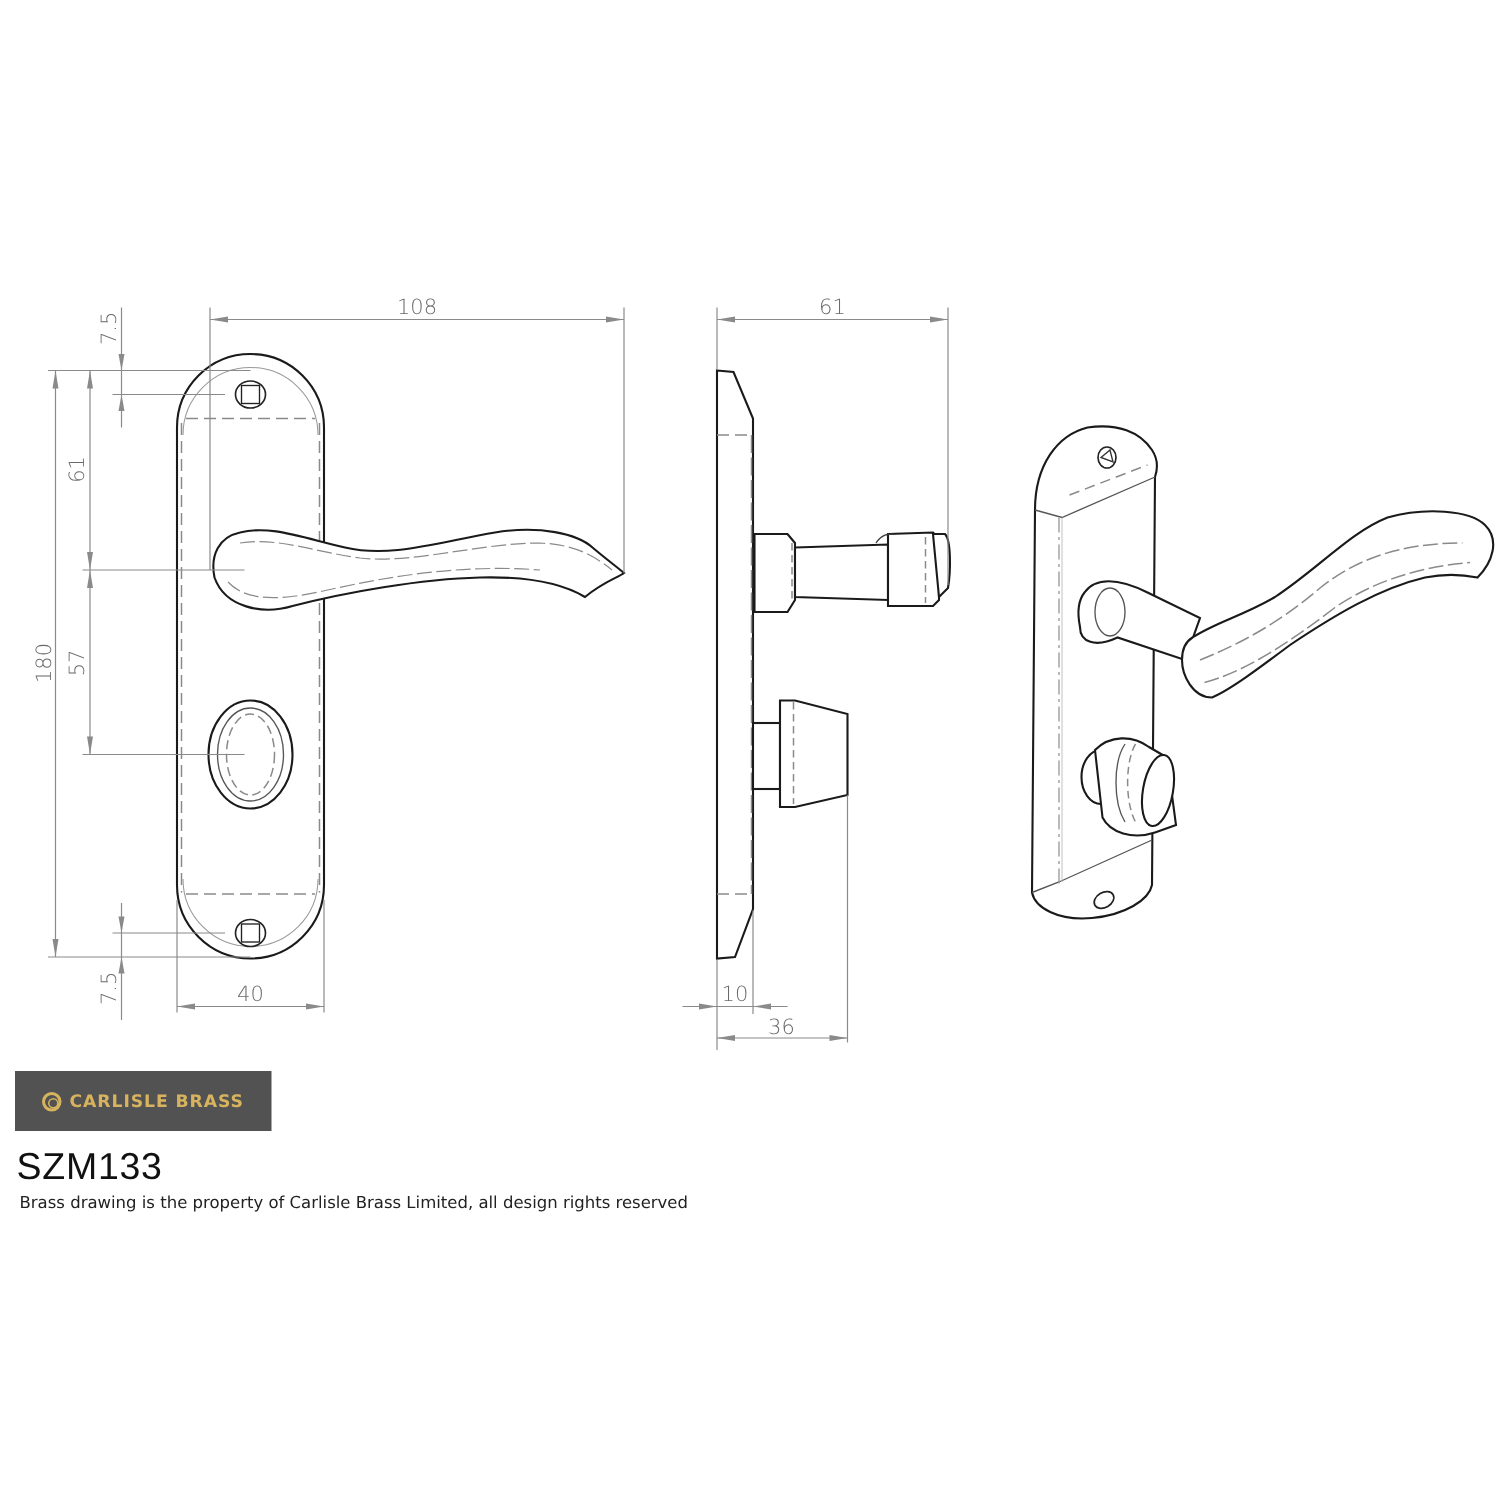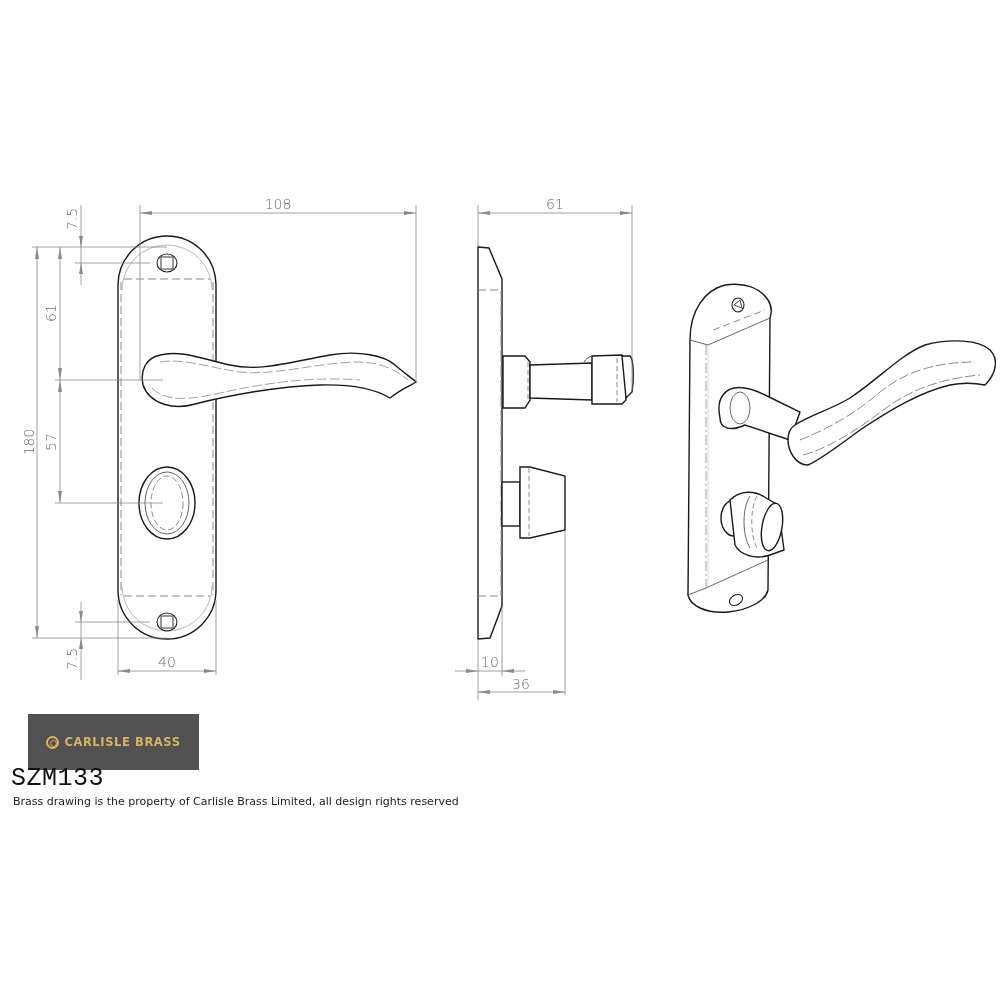--- a/index.html
+++ b/index.html
@@ -5,25 +5,25 @@
     html, body { margin: 0; padding: 0; background: #ffffff; }
     body { width: 1000px; height: 1000px; position: relative; overflow: hidden; font-family: "DejaVu Sans", sans-serif; }
     #drawing { position: absolute; left: 0; top: 0; width: 1000px; height: 1000px; }
     .dim-text { font-family: "DejaVu Sans", sans-serif; font-size: 14px; fill: #6a6a6a; font-weight: 300; }
     .dimline { stroke: #8a8a8a; stroke-width: 0.8; fill: none; }
     .outline { stroke: #1a1a1a; stroke-width: 1.4; fill: #ffffff; }
     .thin { stroke: #3a3a3a; stroke-width: 0.9; fill: none; }
     .hidden { stroke: #8a8a8a; stroke-width: 1; fill: none; stroke-dasharray: 8 4; }
     .center { stroke: #9a9a9a; stroke-width: 0.9; fill: none; stroke-dasharray: 10 3 2 3; }
     .arrow { fill: #8a8a8a; }
-    #logo-box { position: absolute; left: 28px; top: 714px; width: 171px; height: 56px; background: #525252; display: flex; align-items: center; justify-content: center; }
+    #logo-box { position: absolute; left: 10px; top: 714px; width: 171px; height: 40px; background: #525252; display: flex; align-items: center; justify-content: center; }
     #logo-mark { width: 13px; height: 13px; border: 2px solid #d7b35f; border-radius: 50%; box-sizing: border-box; position: relative; margin-right: 5px; }
     #logo-mark::after { content: ""; position: absolute; left: 2px; top: 2px; width: 5px; height: 5px; border: 1.5px solid #d7b35f; border-radius: 50%; }
     #logo-text { color: #d7b35f; font-family: "DejaVu Sans", sans-serif; font-weight: bold; font-size: 11.5px; letter-spacing: 0.6px; }
-    #part-number { position: absolute; left: 11px; top: 764px; font-family: Liberation Mono, monospace; font-size: 25px; font-weight: 300; color: #111; letter-spacing: 0.5px; }
+    #part-number { position: absolute; left: 11px; top: 764px; font-family: Liberation Sans, sans-serif; font-size: 25px; font-weight: 300; color: #111; letter-spacing: 0.5px; }
     #copyright { position: absolute; left: 13px; top: 795px; font-family: "DejaVu Sans", sans-serif; font-size: 11px; color: #222; }
   </style>
 </head>
 <body>
 
 <svg id="drawing" viewBox="0 0 1000 1000" xmlns="http://www.w3.org/2000/svg">
 
   <g>
 
     <path class="outline" d="M118,285 A49,49 0 0 1 216,285 L216,590 A49,49 0 0 1 118,590 Z"></path>

